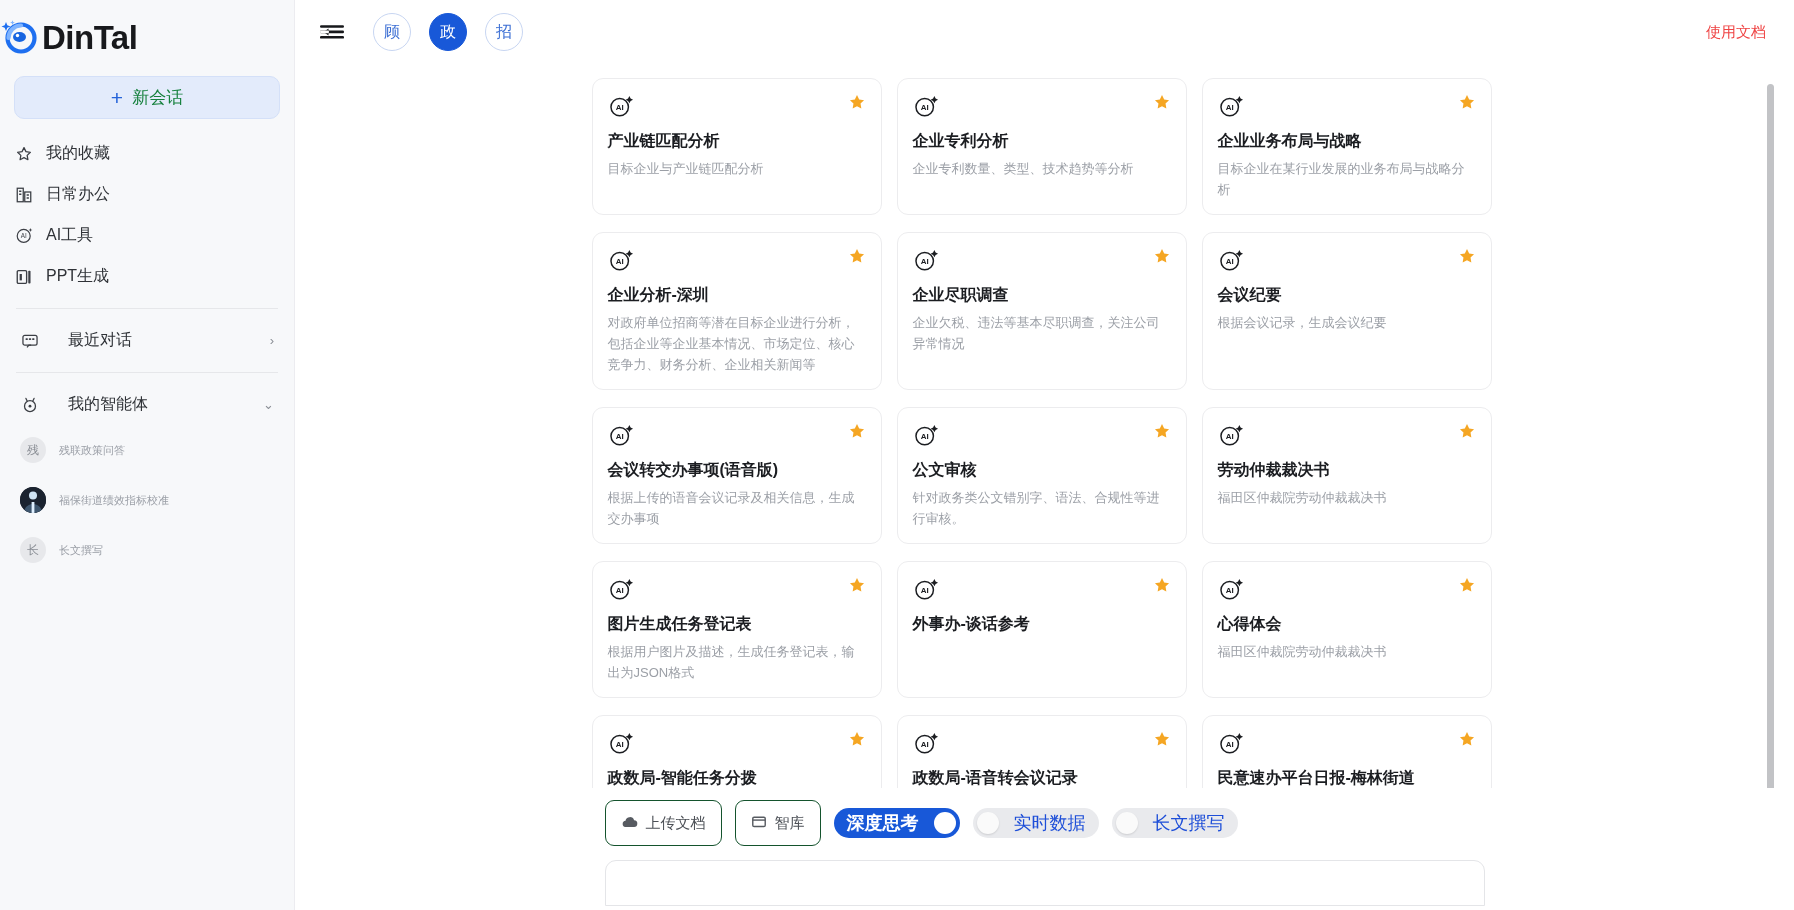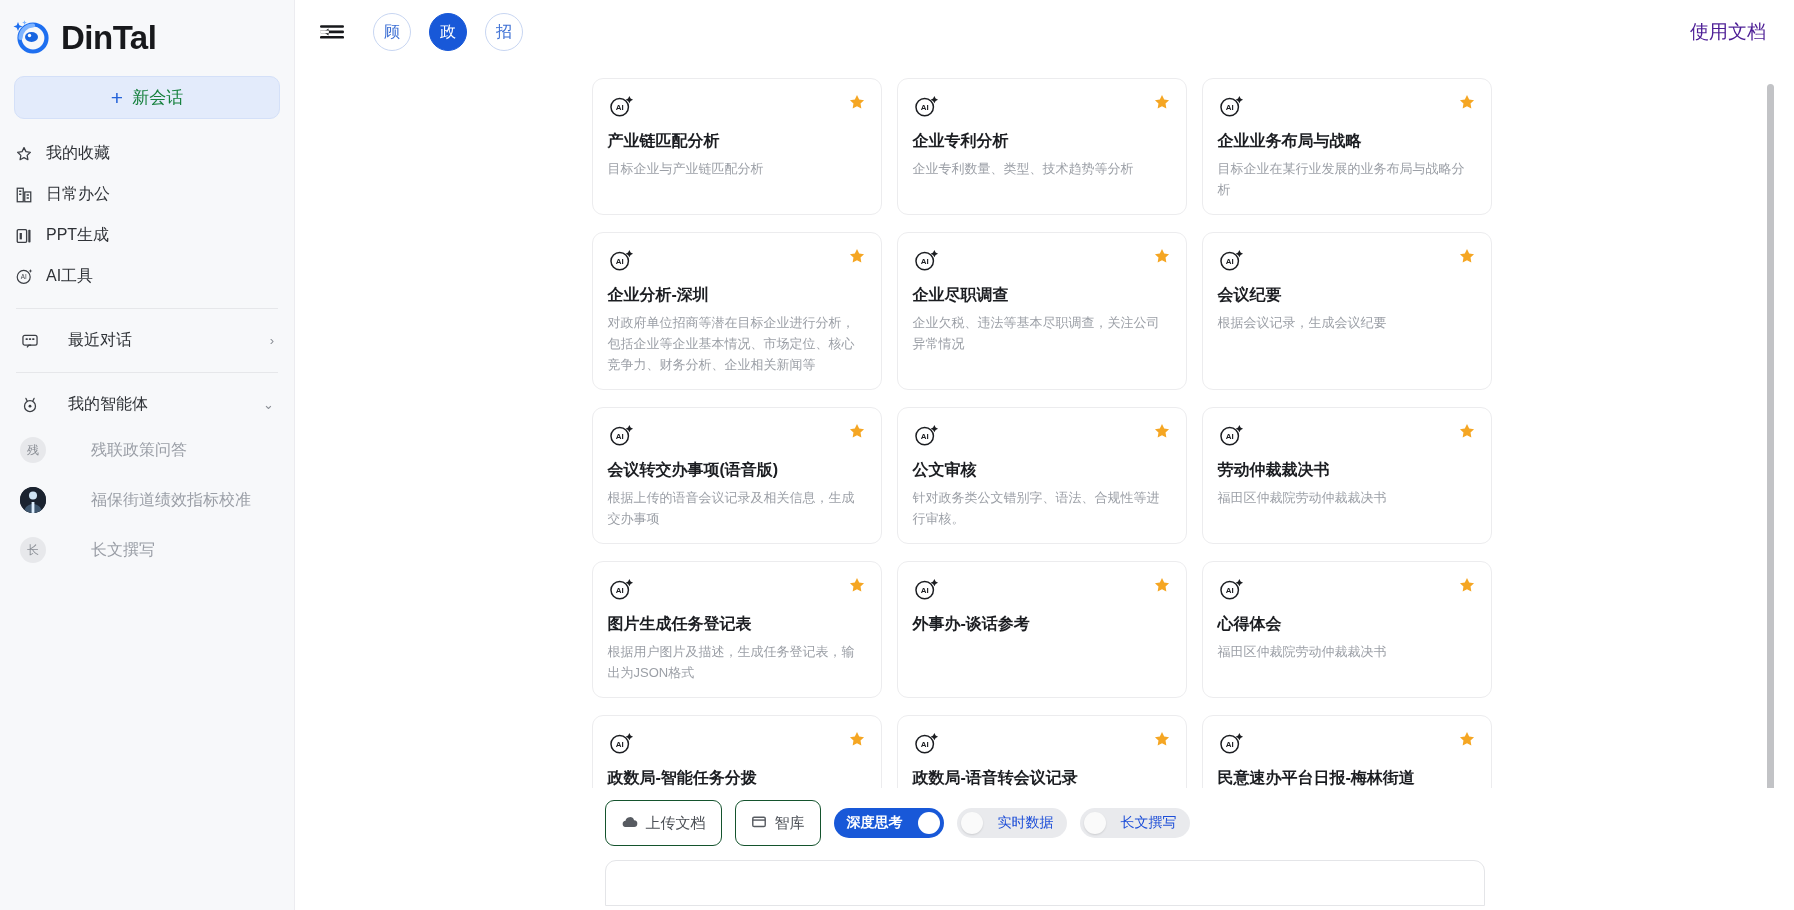--- a/index.html
+++ b/index.html
@@ -13,21 +13,21 @@
 
   
   .sidebar {
     width: 295px; height: 910px;
     background: #f7f8fa;
     border-right: 1px solid #ececf0;
     display: flex; flex-direction: column;
     flex: 0 0 295px;
     padding-top: 8px;
   }
-  .brand { display: flex; align-items: center; gap: 9px; padding: 10px 16px 14px 12px; text-align: center; }
+  .brand { display: flex; align-items: center; gap: 2px; padding: 10px 16px 14px 0; text-align: center; }
   .brand-mark { width: 40px; height: 38px; position: relative; flex: 0 0 40px; }
   .brand-text { font-size: 33px; font-weight: 700; color: #18191c; letter-spacing: -0.5px; line-height: 1; }
 
   .new-chat {
     margin: 6px 14px 14px 14px;
     height: 43px;
     background: #e3ebfb;
     border: 1px solid #d4e0f8;
     border-radius: 10px;
     display: flex; align-items: center; justify-content: center; gap: 9px;
@@ -58,37 +58,37 @@
     display: flex; align-items: center; gap: 13px;
     height: 50px; padding: 0 20px; cursor: pointer;
   }
   .avatar {
     width: 26px; height: 26px; border-radius: 50%;
     background: #e7e8eb; color: #8a8e95;
     font-size: 12px; display: flex; align-items: center; justify-content: center;
     flex: 0 0 26px; overflow: hidden;
   }
   .avatar.photo { background: #1d2430; }
-  .agent-item .txt { font-size: 16px; color: #9a9ea6; white-space: nowrap; margin-left: 32px; }
+  .agent-item .txt { font-size: 11px; color: #9a9ea6; white-space: nowrap; }
 
   
   .main { flex: 1; height: 910px; position: relative; display: flex; flex-direction: column; background:#fff; }
 
   .topbar { height: 64px; display: flex; align-items: center; padding: 0 28px 0 20px; flex: 0 0 64px; }
   .menu-btn { width: 34px; height: 30px; display: flex; align-items: center; justify-content: center; cursor: pointer; margin-right: 24px; }
   .pill-row { display: flex; align-items: center; gap: 18px; }
   .pill {
     width: 38px; height: 38px; border-radius: 50%;
     display: flex; align-items: center; justify-content: center;
     font-size: 16px; cursor: pointer;
     border: 1px solid #c8d6f2; color: #3c6fd4; background: #fff;
   }
   .pill.active { background: #1858d8; border-color: #1858d8; color: #fff; font-weight: 500; }
   .topbar-right { margin-left: auto; }
-  .doc-link { font-size: 19px; color: #4c1d95; cursor: pointer; }
+  .doc-link { font-size: 15px; color: #ef4444; cursor: pointer; }
 
   
   .cards-wrap { flex: 1; position: relative; overflow: hidden; }
   .cards-scroll {
     position: absolute; left: 0; right: 0; top: 0; bottom: 0;
     overflow-y: auto;
     padding: 14px 0 20px 0;
   }
   .cards-grid {
     width: 906px;
@@ -134,21 +134,21 @@
   }
   .tool-row { display: flex; align-items: center; justify-content: flex-start; gap: 13px; padding-left: 13px; }
   .tool-btn {
     height: 46px; padding: 0 15px;
     border: 1px solid #14532d; border-radius: 9px; background: #fff;
     display: flex; align-items: center; gap: 8px; cursor: pointer;
     font-size: 15px; color: #4c5056; text-align: center;
   }
   .toggle {
     height: 30px; border-radius: 16px; display: flex; align-items: center;
-    padding: 0 4px 0 13px; gap: 15px; cursor: pointer; font-size: 14px;
+    padding: 0 4px 0 13px; gap: 15px; cursor: pointer; font-size: 18px;
   }
   .toggle.on { background: #1858d8; color: #fff; font-weight: 600; }
   .toggle.off { background: #e9eaed; color: #1d4ed8; padding: 0 13px 0 4px; }
   .knob { width: 22px; height: 22px; border-radius: 50%; background: #fff; flex: 0 0 22px; }
   .toggle.off .knob { background: #fafafa; box-shadow: 0 1px 2px rgba(0,0,0,0.12); }
   .input-shell {
     margin: 14px 13px 0 13px;
     height: 46px;
     border: 1px solid #e4e5e8;
     border-top-left-radius: 11px; border-top-right-radius: 11px;
@@ -198,38 +198,38 @@
             <rect x="3" y="3" width="8" height="18"></rect>
             <rect x="13" y="8" width="8" height="13"></rect>
             <path d="M5.5 7h3M5.5 11h3M15.5 12h3M15.5 16h3"></path>
           </svg>
         </span>
         <span class="txt">日常办公</span>
       </div>
 
       <div class="nav-item">
         <span class="ico">
+          <svg width="19" height="19" viewBox="0 0 24 24" fill="none" stroke="#3c3f45" stroke-width="1.5">
+            <circle cx="11" cy="12.5" r="8.2"></circle>
+            <text x="11" y="15.6" font-size="8" fill="#3c3f45" stroke="none" text-anchor="middle" font-family="Liberation Sans">AI</text>
+            <path d="M19.5 2.5l.7 1.8 1.8.7-1.8.7-.7 1.8-.7-1.8-1.8-.7 1.8-.7z" fill="#3c3f45" stroke="none"></path>
+          </svg>
+        </span>
+        <span class="txt">AI工具</span>
+      </div>
+
+      <div class="nav-item">
+        <span class="ico">
           <svg width="18" height="18" viewBox="0 0 24 24">
             <rect x="3" y="3.5" width="12.5" height="17" rx="1.5" fill="none" stroke="#3c3f45" stroke-width="1.8"></rect>
             <rect x="6.2" y="8" width="3" height="8.5" fill="#3c3f45"></rect>
             <rect x="17.7" y="3.5" width="3" height="17" rx="1" fill="#3c3f45"></rect>
           </svg>
         </span>
         <span class="txt">PPT生成</span>
-      </div>
-
-      <div class="nav-item">
-        <span class="ico">
-          <svg width="19" height="19" viewBox="0 0 24 24" fill="none" stroke="#3c3f45" stroke-width="1.5">
-            <circle cx="11" cy="12.5" r="8.2"></circle>
-            <text x="11" y="15.6" font-size="8" fill="#3c3f45" stroke="none" text-anchor="middle" font-family="Liberation Sans">AI</text>
-            <path d="M19.5 2.5l.7 1.8 1.8.7-1.8.7-.7 1.8-.7-1.8-1.8-.7 1.8-.7z" fill="#3c3f45" stroke="none"></path>
-          </svg>
-        </span>
-        <span class="txt">AI工具</span>
       </div>
     </nav>
 
     <div class="divider"></div>
 
     <div class="section-head">
       <span class="ico">
         <svg width="18" height="18" viewBox="0 0 24 24" fill="none" stroke="#3c3f45" stroke-width="1.7">
           <rect x="2.6" y="4.5" width="18.8" height="13" rx="2.5"></rect>
           <path d="M8 20.5l2.5-3h3" stroke-linejoin="round"></path>

